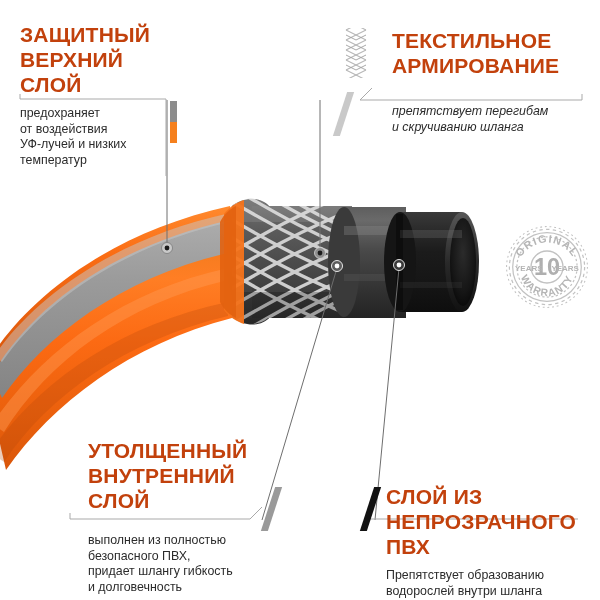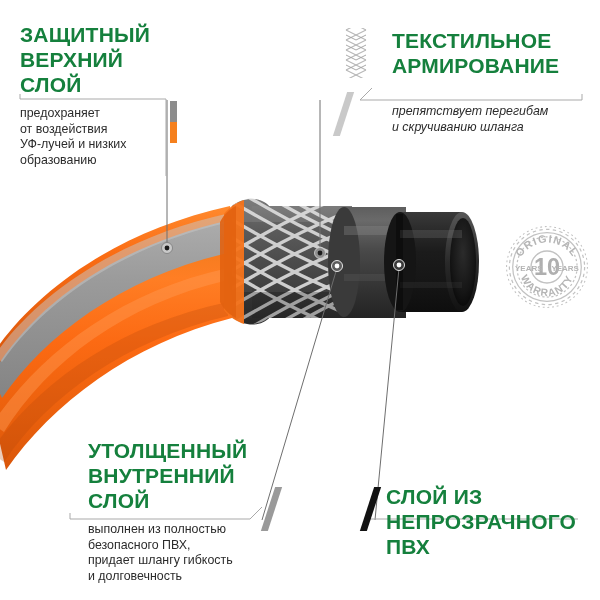--- a/index.html
+++ b/index.html
@@ -11,41 +11,41 @@
     position:relative;
   }
   #stage{position:absolute;left:0;top:0;width:600px;height:600px;}
 
   
   .callout{position:absolute;}
   .c-title{
     font-weight:bold;
     font-size:21px;
     line-height:25px;
-    color:#15803d;
+    color:#c2410c;
     letter-spacing:.2px;
     white-space:pre-line;
     margin:0;
   }
   .c-body{
     font-size:12.4px;
     line-height:15.5px;
     color:#2b2b2b;
     white-space:pre-line;
     margin:0;
   }
 
   #callout-top-left{left:20px;top:22px;width:180px;}
   #callout-top-left .c-body{margin-top:9px;}
 
   #callout-top-right{left:392px;top:28px;width:215px;}
   #callout-top-right .c-body{margin-top:26px;font-style:italic;}
 
   #callout-bottom-left{left:88px;top:438px;width:215px;}
-  #callout-bottom-left .c-body{margin-top:9px;}
+  #callout-bottom-left .c-body{margin-top:20px;}
 
   #callout-bottom-right{left:386px;top:438px;width:210px;margin-top:46px;}
   #callout-bottom-right .c-body{margin-top:9px;}
 
   
   .bar-vert{position:absolute;width:7px;}
   #accent-bar-topleft{left:170px;top:101px;height:42px;
      background:linear-gradient(#8c8c8c 0%, #8c8c8c 50%, #f5801e 50%, #f5801e 100%);}
 
   .bar-slant{position:absolute;width:7px;height:44px;transform:skewX(-18deg);}
@@ -294,21 +294,21 @@
     </text>
   </svg>
 
   <div class="callout" id="callout-top-left">
     <div class="c-title">ЗАЩИТНЫЙ
 ВЕРХНИЙ
 СЛОЙ</div>
     <div class="c-body">предохраняет
 от воздействия
 УФ-лучей и низких
-образованию</div>
+температур</div>
   </div>
 
   <div class="callout" id="callout-top-right">
     <div class="c-title">ТЕКСТИЛЬНОЕ
 АРМИРОВАНИЕ</div>
     <div class="c-body">препятствует перегибам
 и скручиванию шланга</div>
   </div>
 
   <div class="callout" id="callout-bottom-left">
@@ -318,15 +318,17 @@
     <div class="c-body">выполнен из полностью
 безопасного ПВХ,
 придает шлангу гибкость
 и долговечность</div>
   </div>
 
   <div class="callout" id="callout-bottom-right">
     <div class="c-title">СЛОЙ ИЗ
 НЕПРОЗРАЧНОГО
 ПВХ</div>
+    <div class="c-body">Препятствует образованию
+водорослей внутри шланга</div>
   </div>
 
 </div>
 
 </body></html>

